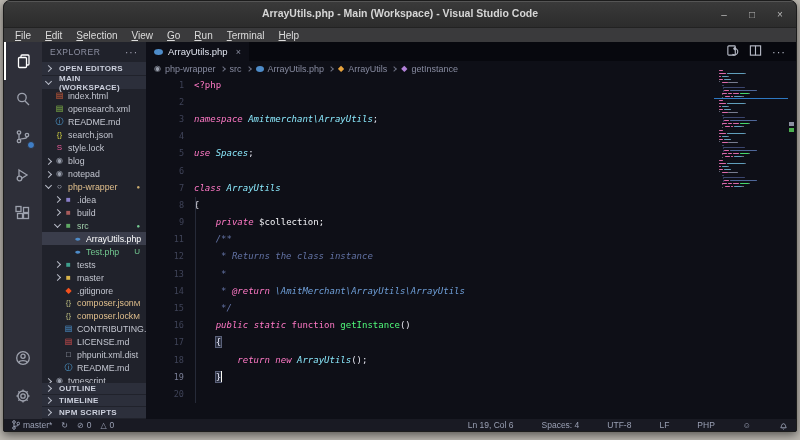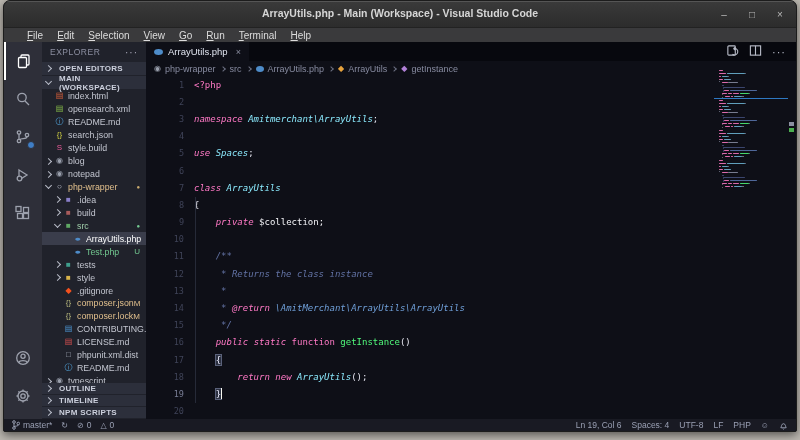--- a/index.html
+++ b/index.html
@@ -14,21 +14,21 @@
   .titlebar { position:absolute; left:0; top:0; right:0; height:27px;
               background:linear-gradient(#3a3a3a,#2c2c2c); border-bottom:1px solid #222;
               box-shadow:inset 0 1px 0 #555; }
   .title { position:absolute; left:0; right:0; top:6px; text-align:center;
            font-size:10.5px; font-weight:bold; color:#d6d6d6; }
   .win-controls { position:absolute; right:10px; top:0; height:27px; display:flex; align-items:center; gap:16px; }
   .win-btn { color:#b8b8b8; font-size:10px; width:12px; text-align:center; cursor:default; }
 
   
   .menubar { position:absolute; left:0; top:27px; right:0; height:14px; background:#3a3a3c;
-             display:flex; align-items:center; padding-left:16px; }
+             display:flex; align-items:center; padding-left:4px; }
   .menu-item { color:#dcdcdc; font-size:10px; padding:0 7px; }
   .menu-item u { text-decoration:underline; }
 
   .main { position:absolute; left:0; top:41px; right:0; bottom:12px; }
 
   
   .activitybar { position:absolute; left:0; top:0; bottom:0; width:38px; background:#2e2f39; }
   .act-icon { position:relative; width:38px; height:38px; display:flex; align-items:center; justify-content:center; }
   .act-icon svg { stroke:#9da1ad; fill:none; stroke-width:1.3; }
   .act-icon.active { border-left:2px solid #fff; }
@@ -99,21 +99,21 @@
   .minimap { position:absolute; right:12px; top:28px; width:66px; height:124px; }
   .mm-bar { position:absolute; height:1.1px; border-radius:.5px; opacity:.85; }
   .mm-line { position:absolute; right:8px; width:74px; top:56px; height:1px; background:#2e78c2; }
   .ruler-mark { position:absolute; width:5px; height:4px; right:2px; }
 
   
   .statusbar { position:absolute; left:0; right:0; bottom:0; height:12px; background:#191a23;
                display:flex; align-items:center; color:#9aa0b4; font-size:8.5px; padding:0 8px; }
   .st-item { display:flex; align-items:center; gap:3px; margin-right:9px; }
   .st-right { margin-left:auto; display:flex; align-items:center; }
-  .st-right .st-item { margin-right:0; margin-left:10px; }
+  .st-right .st-item { margin-right:0; margin-left:28px; }
   .st-ic { font-size:8px; }
   .st-item svg { stroke:#9aa0b4; fill:none; stroke-width:1; }
 </style>
 </head>
 <body>
 
 <div class="window">
 
   <div class="titlebar">
     <div class="title">ArrayUtils.php - Main (Workspace) - Visual Studio Code</div>
@@ -221,21 +221,21 @@
             <span>README.md</span>
           </div>
           <div class="trow" style="padding-left: 4px;">
             <span class="chev none"></span>
             <span class="t-icon" style="color: rgb(203, 203, 65);">{}</span>
             <span>search.json</span>
           </div>
           <div class="trow" style="padding-left: 4px;">
             <span class="chev none"></span>
             <span class="t-icon" style="color: rgb(239, 91, 156);">S</span>
-            <span>style.build</span>
+            <span>style.lock</span>
           </div>
           <div class="trow" style="padding-left: 4px;">
             <span class="chev right"></span>
             <span class="t-icon" style="color: rgb(154, 160, 173);">◉</span>
             <span>blog</span>
           </div>
           <div class="trow" style="padding-left: 4px;">
             <span class="chev right"></span>
             <span class="t-icon" style="color: rgb(154, 160, 173);">◉</span>
             <span>notepad</span>
@@ -274,21 +274,21 @@
             <span class="t-badge" style="color: rgb(115, 201, 145); font-size: 8px;">U</span>
           </div>
           <div class="trow" style="padding-left: 13px;">
             <span class="chev right"></span>
             <span class="t-icon" style="color: rgb(63, 158, 141);">■</span>
             <span>tests</span>
           </div>
           <div class="trow" style="padding-left: 13px;">
             <span class="chev right"></span>
             <span class="t-icon" style="color: rgb(217, 180, 74);">■</span>
-            <span>style</span>
+            <span>master</span>
           </div>
           <div class="trow" style="padding-left: 13px;">
             <span class="chev none"></span>
             <span class="t-icon" style="color: rgb(244, 81, 30);">◆</span>
             <span>.gitignore</span>
           </div>
           <div class="trow" style="padding-left: 13px;">
             <span class="chev none"></span>
             <span class="t-icon" style="color: rgb(185, 185, 126);">{}</span>
             <span style="color: rgb(226, 192, 141); text-align: right;">composer.json</span>
@@ -384,21 +384,20 @@
         <div class="indent-guide"></div>
       <div class="cl"><span class="ln">1</span><span class="tok-k2">&lt;?php</span></div>
           <div class="cl"><span class="ln">2</span></div>
           <div class="cl"><span class="ln">3</span><span class="tok-k">namespace</span><span class="tok-w"> </span><span class="tok-t">Amitmerchant\ArrayUtils</span><span class="tok-w">;</span></div>
           <div class="cl"><span class="ln">4</span></div>
           <div class="cl"><span class="ln">5</span><span class="tok-k">use</span><span class="tok-w"> </span><span class="tok-t">Spaces</span><span class="tok-w">;</span></div>
           <div class="cl"><span class="ln">6</span></div>
           <div class="cl"><span class="ln">7</span><span class="tok-k">class</span><span class="tok-w"> </span><span class="tok-t">ArrayUtils</span></div>
           <div class="cl"><span class="ln">8</span><span class="tok-w">{</span></div>
           <div class="cl"><span class="ln">9</span><span class="tok-w">    </span><span class="tok-k">private</span><span class="tok-w"> </span><span class="tok-v">$collection;</span></div>
-          <div class="cl"><span class="ln">10</span></div>
           <div class="cl"><span class="ln">11</span><span class="tok-c">    /**</span></div>
           <div class="cl"><span class="ln">12</span><span class="tok-c">     * Returns the class instance</span></div>
           <div class="cl"><span class="ln">13</span><span class="tok-c">     *</span></div>
           <div class="cl"><span class="ln">14</span><span class="tok-c">     * </span><span class="tok-k">@return</span><span class="tok-dt"> \AmitMerchant\ArrayUtils\ArrayUtils</span></div>
           <div class="cl"><span class="ln">15</span><span class="tok-c">     */</span></div>
           <div class="cl"><span class="ln">16</span><span class="tok-w">    </span><span class="tok-k">public</span><span class="tok-w"> </span><span class="tok-k">static</span><span class="tok-w"> </span><span class="tok-k2">function</span><span class="tok-w"> </span><span class="tok-g">getInstance</span><span class="tok-w">()</span></div>
           <div class="cl"><span class="ln">17</span><span class="tok-w">    </span><span class="tok-bm">{</span></div>
           <div class="cl"><span class="ln">18</span><span class="tok-w">        </span><span class="tok-k">return</span><span class="tok-w"> </span><span class="tok-k">new</span><span class="tok-w"> </span><span class="tok-t">ArrayUtils</span><span class="tok-w">();</span></div>
           <div class="cl cur"><span class="ln">19</span><span class="tok-w">    </span><span class="tok-bm">}</span><span class="cursor"></span></div>
           <div class="cl"><span class="ln">20</span></div>

